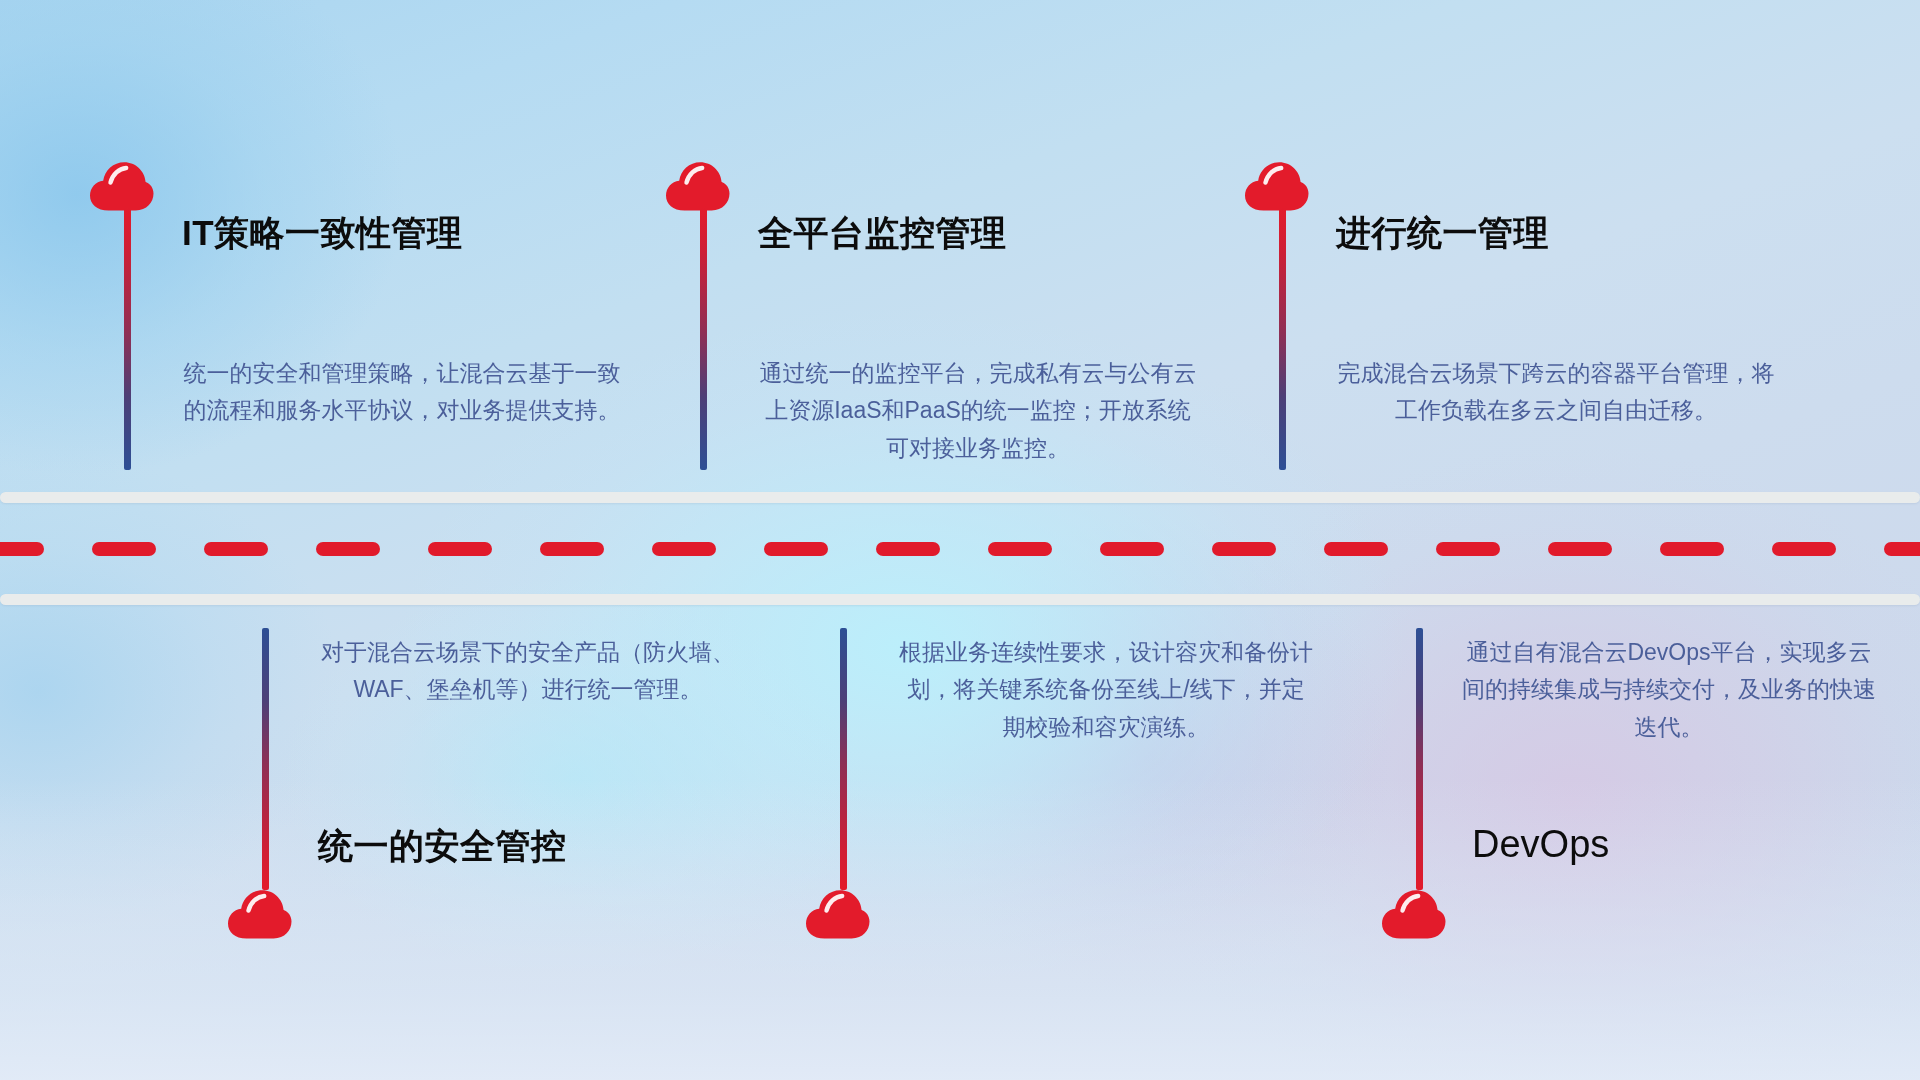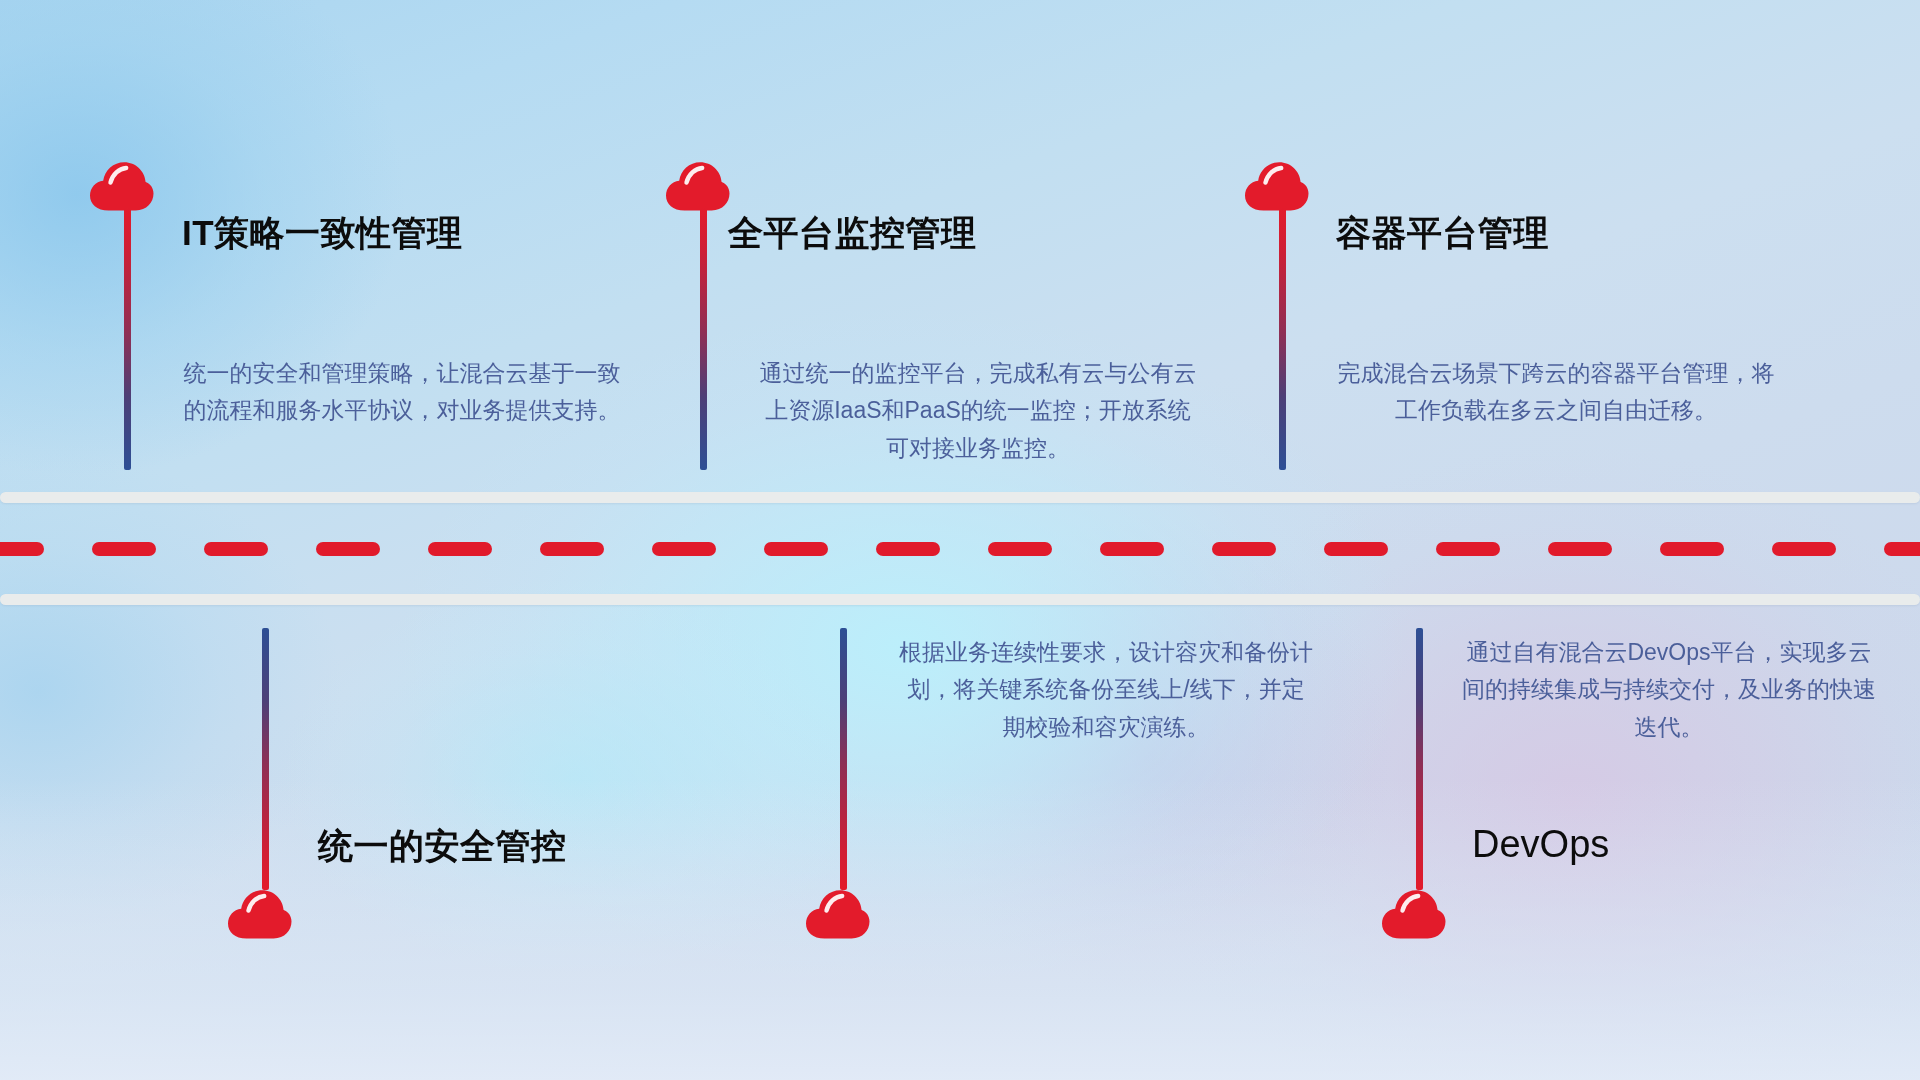--- a/index.html
+++ b/index.html
@@ -189,33 +189,33 @@
 
   <div class="pin">
     <div class="cloud-icon" style="left:664px; top:160px;">
       <svg viewBox="0 0 66 52" xmlns="http://www.w3.org/2000/svg">
         <path d="M20.5 50.5 C8.8 50.5 2 44.2 2 35.5 C2 27.8 7.6 21.6 15.2 20.8 C16.6 10.2 25.4 2.2 36.3 2.2 C47.6 2.2 56.8 10.9 57.6 22 C62.4 23.6 65.5 28.1 65.5 33.6 C65.5 42.7 58.6 50.5 47.6 50.5 Z" fill="#e31b2b"></path>
         <path d="M22.5 22.5 C24.6 14.2 31.0 8.6 38.2 8.0" fill="none" stroke="#ffffff" stroke-width="4.4" stroke-linecap="round" opacity="0.92"></path>
       </svg>
     </div>
     <div class="pin-stem down" style="left:700px; top:208px; height:262px;"></div>
   </div>
-  <div class="item-title" style="left:728px; top:212px;">全平台监控管理</div>
+  <div class="item-title" style="left:758px; top:212px;">全平台监控管理</div>
   <div class="item-desc" style="left:758px; top:355px;">通过统一的监控平台，完成私有云与公有云上资源IaaS和PaaS的统一监控；开放系统可对接业务监控。</div>
 
   <div class="pin">
     <div class="cloud-icon" style="left:1243px; top:160px;">
       <svg viewBox="0 0 66 52" xmlns="http://www.w3.org/2000/svg">
         <path d="M20.5 50.5 C8.8 50.5 2 44.2 2 35.5 C2 27.8 7.6 21.6 15.2 20.8 C16.6 10.2 25.4 2.2 36.3 2.2 C47.6 2.2 56.8 10.9 57.6 22 C62.4 23.6 65.5 28.1 65.5 33.6 C65.5 42.7 58.6 50.5 47.6 50.5 Z" fill="#e31b2b"></path>
         <path d="M22.5 22.5 C24.6 14.2 31.0 8.6 38.2 8.0" fill="none" stroke="#ffffff" stroke-width="4.4" stroke-linecap="round" opacity="0.92"></path>
       </svg>
     </div>
     <div class="pin-stem down" style="left:1279px; top:208px; height:262px;"></div>
   </div>
-  <div class="item-title" style="left:1336px; top:212px;">容器平台管理</div>
+  <div class="item-title" style="left:1336px; top:212px;">进行统一管理</div>
   <div class="item-desc" style="left:1336px; top:355px;">完成混合云场景下跨云的容器平台管理，将工作负载在多云之间自由迁移。</div>
 
   <div class="road">
     <div class="road-rail top"></div>
     <div id="dash-line" style="position:absolute; left:0; top:542px; width:1920px; height:14px;">
         <div class="dash-seg" style="left: -20px; width: 64px; background: rgb(225, 26, 43);"></div>
         <div class="dash-seg" style="left: 92px; width: 64px; background: rgb(225, 26, 43);"></div>
         <div class="dash-seg" style="left: 204px; width: 64px; background: rgb(225, 26, 43);"></div>
         <div class="dash-seg" style="left: 316px; width: 64px; background: rgb(225, 26, 43);"></div>
         <div class="dash-seg" style="left: 428px; width: 64px; background: rgb(225, 26, 43);"></div>
@@ -238,20 +238,21 @@
 
   <div class="pin">
     <div class="pin-stem up" style="left:262px; top:628px; height:262px;"></div>
     <div class="cloud-icon" style="left:226px; top:888px;">
       <svg viewBox="0 0 66 52" xmlns="http://www.w3.org/2000/svg">
         <path d="M20.5 50.5 C8.8 50.5 2 44.2 2 35.5 C2 27.8 7.6 21.6 15.2 20.8 C16.6 10.2 25.4 2.2 36.3 2.2 C47.6 2.2 56.8 10.9 57.6 22 C62.4 23.6 65.5 28.1 65.5 33.6 C65.5 42.7 58.6 50.5 47.6 50.5 Z" fill="#e31b2b"></path>
         <path d="M22.5 22.5 C24.6 14.2 31.0 8.6 38.2 8.0" fill="none" stroke="#ffffff" stroke-width="4.4" stroke-linecap="round" opacity="0.92"></path>
       </svg>
     </div>
   </div>
+  <div class="item-desc narrow" style="left:318px; top:634px;">对于混合云场景下的安全产品（防火墙、WAF、堡垒机等）进行统一管理。</div>
   <div class="item-title" style="left:318px; top:825px;">统一的安全管控</div>
 
   <div class="pin">
     <div class="pin-stem up" style="left:840px; top:628px; height:262px;"></div>
     <div class="cloud-icon" style="left:804px; top:888px;">
       <svg viewBox="0 0 66 52" xmlns="http://www.w3.org/2000/svg">
         <path d="M20.5 50.5 C8.8 50.5 2 44.2 2 35.5 C2 27.8 7.6 21.6 15.2 20.8 C16.6 10.2 25.4 2.2 36.3 2.2 C47.6 2.2 56.8 10.9 57.6 22 C62.4 23.6 65.5 28.1 65.5 33.6 C65.5 42.7 58.6 50.5 47.6 50.5 Z" fill="#e31b2b"></path>
         <path d="M22.5 22.5 C24.6 14.2 31.0 8.6 38.2 8.0" fill="none" stroke="#ffffff" stroke-width="4.4" stroke-linecap="round" opacity="0.92"></path>
       </svg>
     </div>

